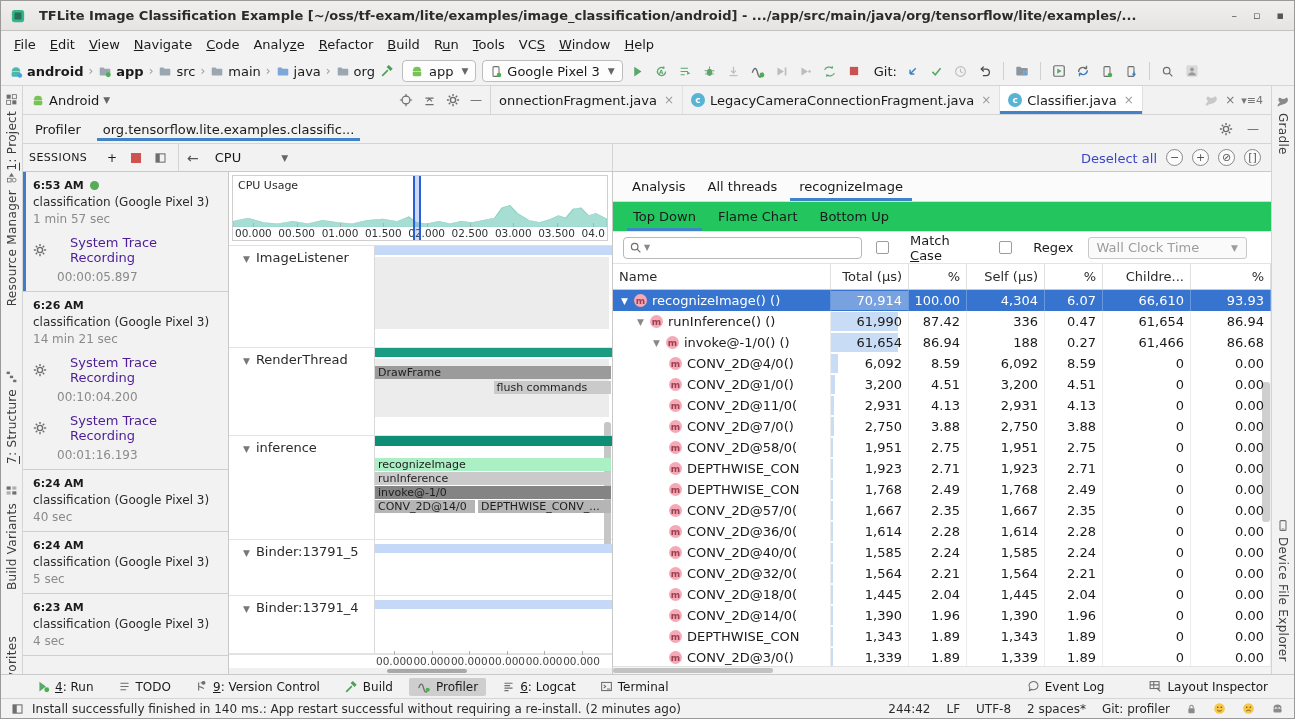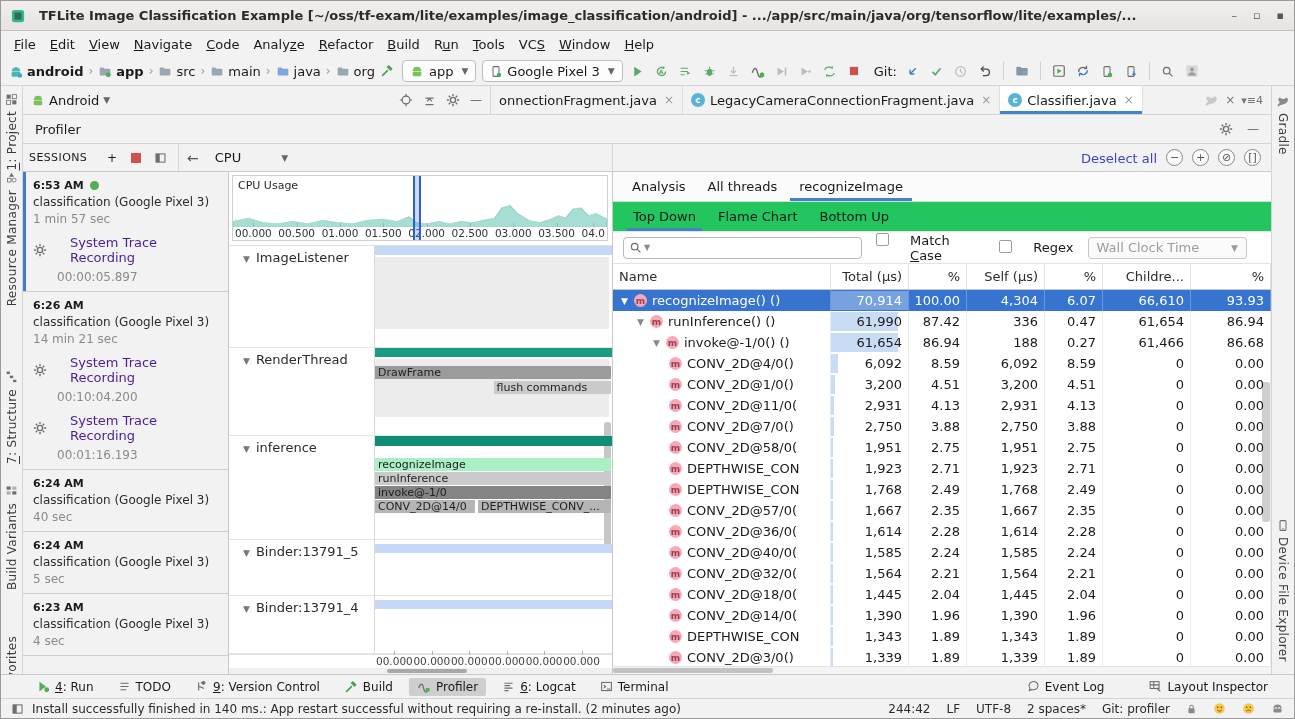--- a/index.html
+++ b/index.html
@@ -139,21 +139,21 @@
   .atabs { height:30px; display:flex; align-items:stretch; gap:4px; padding:0 10px; background:#fbfbfb; border-bottom:1px solid #d9d9d9; }
   .atab { display:flex; align-items:center; padding:0 9px; font-size:13px; color:#1a1a1a; }
   .atab.active { box-shadow:inset 0 -3px 0 #4083c9; }
   .subtabs { height:30px; display:flex; align-items:stretch; gap:10px; padding:0 14px; background:#22c55e; border-bottom:1px solid #e3e3e3; }
   .subtab { display:flex; align-items:center; padding:0 6px; font-size:13px; }
   .subtab.active { box-shadow:inset 0 -3px 0 #4083c9; }
   .filter-row { height:32px; display:flex; align-items:center; padding:0 10px; gap:14px; border-bottom:1px solid #e3e3e3; background:#fff; }
   .searchbox { width:240px; height:22px; border:1px solid #b8b8b8; border-radius:4px; background:#fff; display:flex; align-items:center; padding:0 5px; gap:2px; }
   .searchbox input { border:none; outline:none; flex:1; font-size:12px; font-family:inherit; background:transparent; }
   .searchbox .sarr { font-size:8px; color:#888; }
-  .cb { display:flex; align-items:flex-start; gap:21px; font-size:13px; }
+  .cb { display:flex; align-items:center; gap:21px; font-size:13px; }
   .cb .box { width:13px; height:13px; border:1px solid #9c9c9c; border-radius:2px; background:#fff; }
   .wallclock { margin-left:auto; margin-right:14px; width:160px; height:22px; border:1px solid #c9c9c9; border-radius:3px; color:#9c9c9c;
     display:flex; align-items:center; padding:0 8px; font-size:13px; background:#fafafa; }
   .wallclock .arr { margin-left:auto; font-size:9px; }
 
   .grid-row { display:grid; grid-template-columns:218px 78px 58px 78px 58px 88px 1fr; }
   .thead { height:26px; border-bottom:1px solid #c9c9c9; background:#fff; }
   .th { font-size:13px; color:#2b2b2b; display:flex; align-items:center; padding:0 6px; border-right:1px solid #e0e0e0; white-space:nowrap; overflow:hidden; }
   .th.num { justify-content:flex-end; }
   .tbody { flex:1; min-height:0; overflow:hidden; }
@@ -616,20 +616,21 @@
                 </svg>
               </span>
               <span class="close">×</span>
               <span style="font-size: 11px;">▾≡<span>4</span></span>
             </span>
           </div>
       </div>
 
       <div class="pheader">
         <span class="wlabel">Profiler</span>
+        <span class="ptab">org.tensorflow.lite.examples.classific...</span>
         <span class="pheader-icons">
           <span class="icn">
               <svg width="14" height="14" viewBox="0 0 16 16">
                 <g stroke="#6e6e6e" stroke-width="1.6" fill="none">
                   <circle cx="8" cy="8" r="3"></circle>
                   <path d="M8 1v2.3M8 12.7V15M1 8h2.3M12.7 8H15M3.2 3.2l1.6 1.6M11.2 11.2l1.6 1.6M12.8 3.2l-1.6 1.6M4.8 11.2l-1.6 1.6"></path>
                 </g>
               </svg>
             </span>
           <span>—</span>

